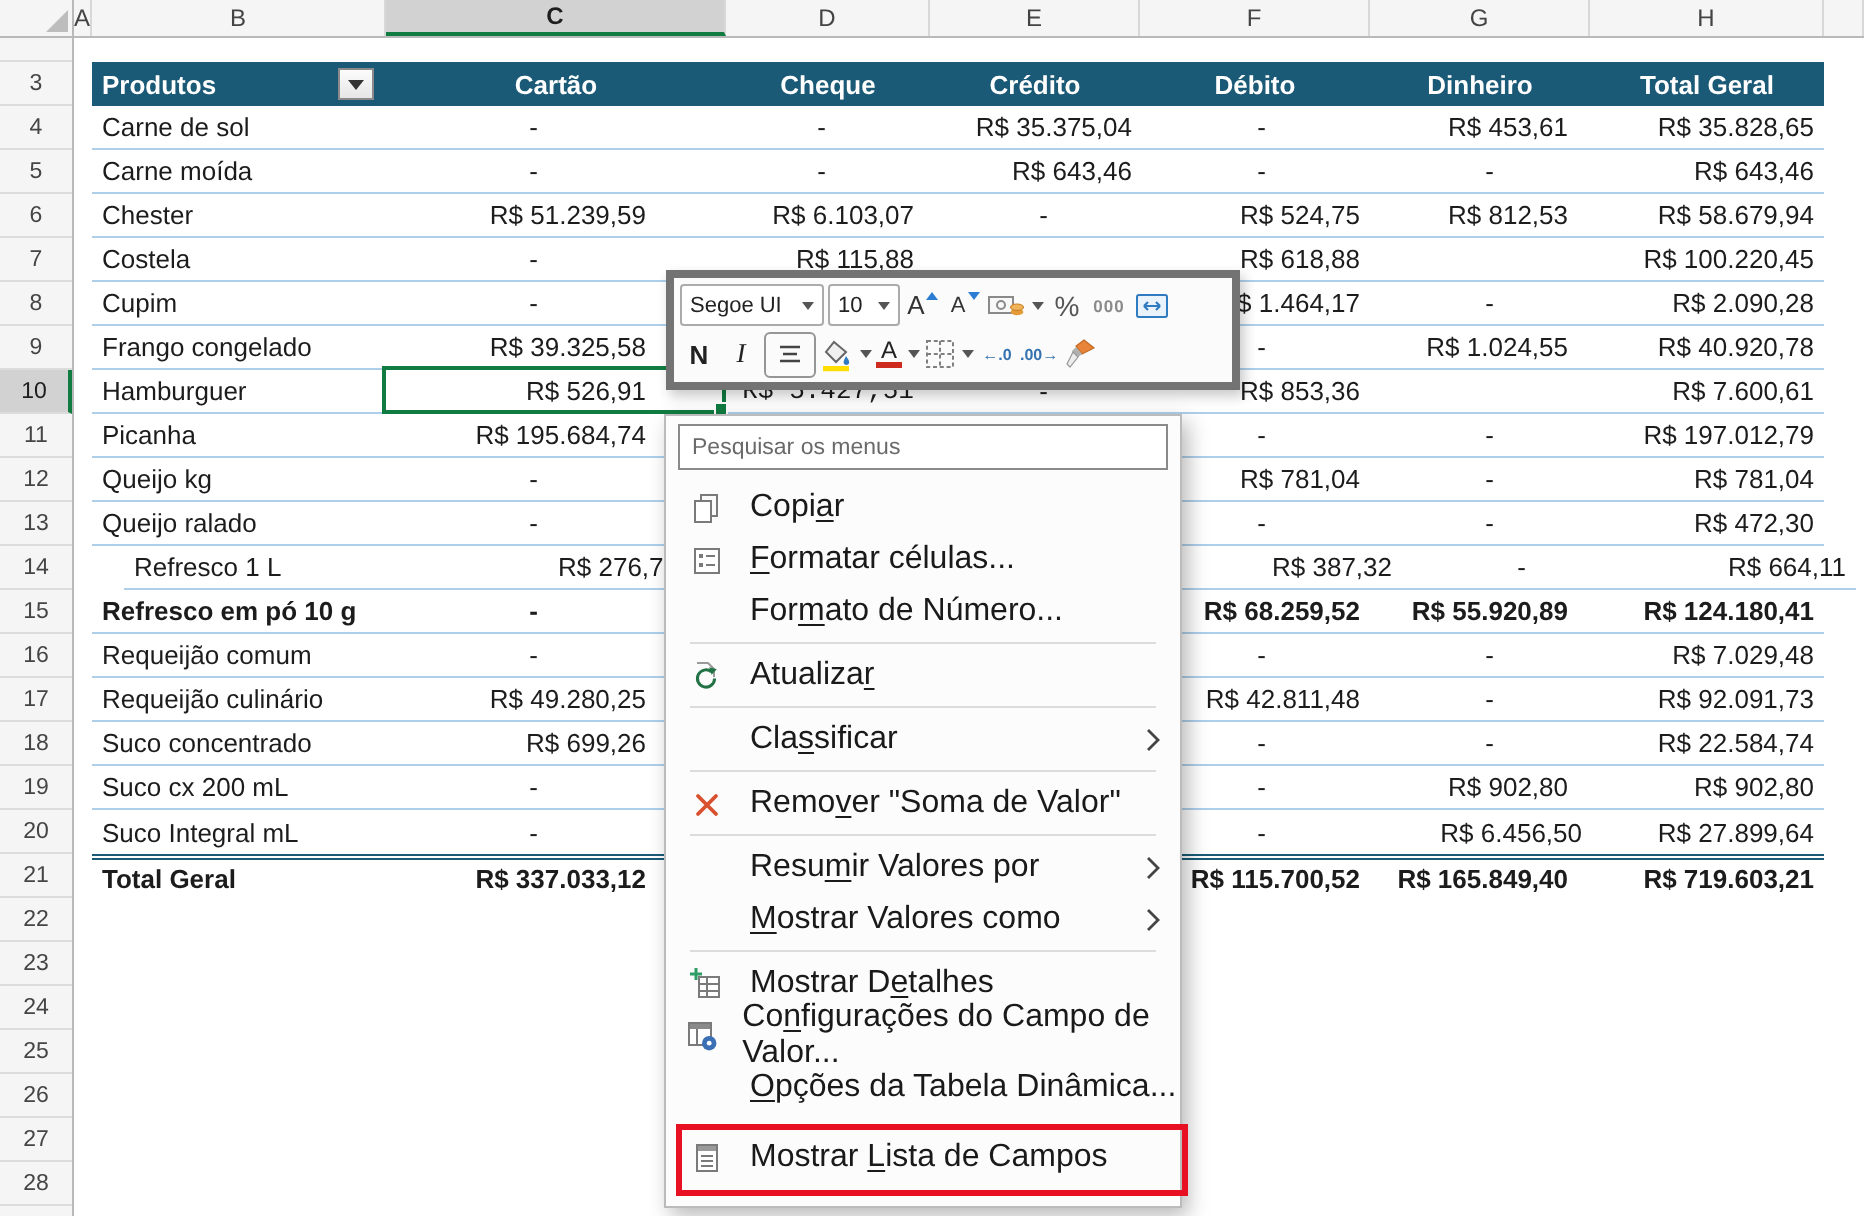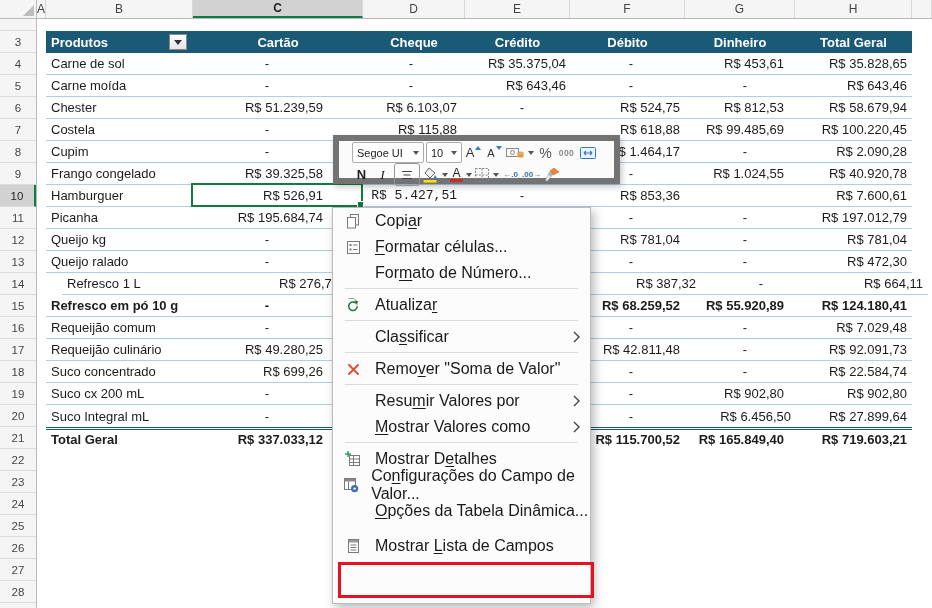--- a/index.html
+++ b/index.html
@@ -46,23 +46,23 @@
   .cellv.name{justify-content:flex-start;padding-left:5px;}
   .cellv.num,.cellv.dash{justify-content:flex-end;}
 
   
   #selection{position:absolute;left:191px;top:183px;width:172px;height:24px;
     border:2px solid #107C41;box-sizing:border-box;z-index:3;}
   #fillhandle{position:absolute;right:-3px;bottom:-3px;width:5px;height:5px;background:#107C41;
     border:1px solid #FFFFFF;}
 
   
-  #toolbar{position:absolute;left:333px;top:135px;width:287px;height:49px;background:#FBFBFB;
-    border:6px solid #737373;box-shadow:2px 3px 6px rgba(0,0,0,.22);box-sizing:border-box;
-    display:flex;flex-direction:column;justify-content:space-evenly;padding:1px 13px;z-index:5;}
+  #toolbar{position:absolute;left:333px;top:135px;width:287px;height:60px;background:#FBFBFB;
+    border:4px solid #737373;box-shadow:2px 3px 6px rgba(0,0,0,.22);box-sizing:border-box;
+    display:flex;flex-direction:column;justify-content:space-evenly;padding:1px 3px;z-index:5;}
   .tb-row{display:flex;align-items:center;gap:2px;height:23px;}
   .tb-btn{display:flex;align-items:center;justify-content:center;height:21px;min-width:19px;
     border-radius:2px;color:#333;position:relative;}
   .combo{border:1px solid #ABABAB;background:#FFF;height:21px;display:flex;align-items:center;
     justify-content:space-between;padding:0 4px;font-size:11px;color:#222;border-radius:2px;box-sizing:border-box;}
   .crt{width:0;height:0;border-left:3.5px solid transparent;border-right:3.5px solid transparent;
     border-top:4px solid #555;margin-left:3px;}
   .tickup{width:0;height:0;border-left:3px solid transparent;border-right:3px solid transparent;
     border-bottom:4px solid #2B7CD3;margin:-9px 0 0 1px;}
   .tickdn{width:0;height:0;border-left:3px solid transparent;border-right:3px solid transparent;
@@ -131,21 +131,20 @@
         <div class="cellv num" style="left: 524px; width: 115px; padding-right: 5px;">R$ 524,75</div>
         <div class="cellv num" style="left: 639px; width: 110px; padding-right: 11px;">R$ 812,53</div>
         <div class="cellv num" style="left: 749px; width: 117px; padding-right: 5px;">R$ 58.679,94</div>
       </div>
       <div class="trow" style="top: 119px;">
         <div class="cellv name" style="left: 0px; width: 147px;">Costela</div>
         <div class="cellv dash" style="left: 147px; width: 170px; padding-right: 94px;">-</div>
         <div class="cellv num" style="left: 317px; width: 102px; padding-right: 8px;">R$ 115,88</div>
         <div class="cellv num" style="left: 419px; width: 105px; padding-right: 4px;"></div>
         <div class="cellv num" style="left: 524px; width: 115px; padding-right: 5px;">R$ 618,88</div>
-        <div class="cellv num" style="left: 639px; width: 110px; padding-right: 11px;">R$ 99.485,69</div>
         <div class="cellv num" style="left: 749px; width: 117px; padding-right: 5px;">R$ 100.220,45</div>
       </div>
       <div class="trow" style="top: 141px;">
         <div class="cellv name" style="left: 0px; width: 147px;">Cupim</div>
         <div class="cellv dash" style="left: 147px; width: 170px; padding-right: 94px;">-</div>
         <div class="cellv num" style="left: 317px; width: 102px; padding-right: 8px;"></div>
         <div class="cellv num" style="left: 419px; width: 105px; padding-right: 4px;"></div>
         <div class="cellv num" style="left: 524px; width: 115px; padding-right: 5px;">R$ 1.464,17</div>
         <div class="cellv dash" style="left: 639px; width: 110px; padding-right: 48px;">-</div>
         <div class="cellv num" style="left: 749px; width: 117px; padding-right: 5px;">R$ 2.090,28</div>
@@ -404,20 +403,21 @@
         <svg width="17" height="16" viewBox="0 0 17 16">
             <path d="M10 1l5 4-6 3-3-4z" fill="#E8833A" stroke="#C06A22" stroke-width="0.6"></path>
             <path d="M6 4.5L9 8 6.5 10 4 6.5z" fill="#B0B0B0"></path>
             <path d="M4.5 7L7 9.5 3 14.5 1.5 13z" fill="#EDEDED" stroke="#999" stroke-width="0.6"></path>
           </svg>
       </div>
     </div>
   </div>
 
   <div id="menu">
+    <input id="menu-search" type="text" placeholder="Pesquisar os menus" style="">
     <div id="menu-items">
         <div class="mi">
           <span class="ic">
             <svg width="15" height="16" viewBox="0 0 15 16">
               <rect x="4.5" y="1.5" width="8" height="10.5" fill="#FAFAFA" stroke="#7A7A7A"></rect>
               <rect x="1.5" y="4.5" width="8" height="10.5" fill="#FFF" stroke="#7A7A7A"></rect>
             </svg>
           </span>
           <span class="lb">Copi<u>a</u>r</span>
         </div>

